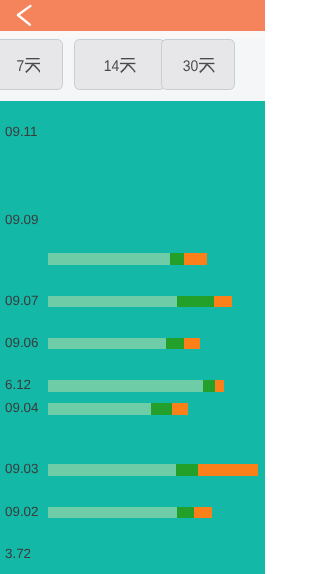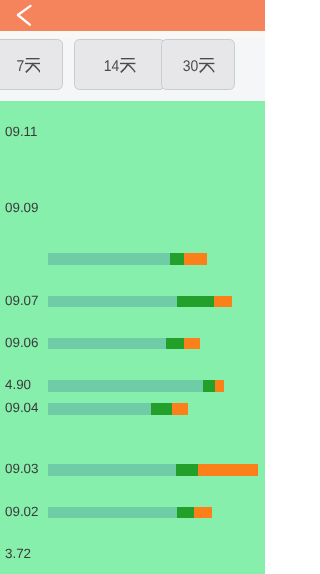--- a/index.html
+++ b/index.html
@@ -24,21 +24,21 @@
   .tablabel{position:absolute;left:0;top:1.4px;width:100%;height:100%;
             display:flex;align-items:center;justify-content:center;
             color:#4C4C4C;line-height:1;}
   .tablabel .num{display:block;font-size:15.5px;transform:scaleX(0.90);
                  transform-origin:center;height:11px;line-height:11px;}
   .tablabel .cjk{display:block;width:15.6px;height:15.1px;margin-left:0.2px;
                  position:relative;top:-0.4px;}
   .tablabel .cjk svg{display:block;}
 
   
-  .chart{position:absolute;left:0;top:101px;width:265px;height:473px;background:#86efac;}
+  .chart{position:absolute;left:0;top:101px;width:265px;height:473px;background:#14b8a6;}
   .row{position:absolute;left:0;width:265px;height:22px;}
   .rowlabel{position:absolute;left:5px;top:0;height:22px;line-height:22px;
             font-size:13.4px;color:#3B3B3B;white-space:nowrap;}
   .seg{position:absolute;top:6.2px;height:11.6px;}
 </style>
 </head>
 <body>
 
 <div class="app">
 
@@ -96,42 +96,42 @@
             </svg>
           </span>
         </div>
       </div>
     </div>
 
   <div class="chart" id="chart">
       <div class="row" style="top: 19.7px;">
         <div class="rowlabel">09.11</div>
       </div>
-      <div class="row" style="top: 96px;">
+      <div class="row" style="top: 108px;">
         <div class="rowlabel">09.09</div>
       </div>
       <div class="row" style="top: 146.3px;">
         <div class="seg" style="left: 48px; width: 122px; background: rgb(110, 204, 166);"></div>
         <div class="seg" style="left: 170px; width: 14px; background: rgb(34, 160, 42);"></div>
         <div class="seg" style="left: 184px; width: 23px; background: rgb(252, 128, 25);"></div>
       </div>
       <div class="row" style="top: 188.5px;">
         <div class="rowlabel">09.07</div>
         <div class="seg" style="left: 48px; width: 129px; background: rgb(110, 204, 166);"></div>
         <div class="seg" style="left: 177px; width: 37px; background: rgb(34, 160, 42);"></div>
         <div class="seg" style="left: 214px; width: 18px; background: rgb(252, 128, 25);"></div>
       </div>
       <div class="row" style="top: 230.7px;">
         <div class="rowlabel">09.06</div>
         <div class="seg" style="left: 48px; width: 118px; background: rgb(110, 204, 166);"></div>
         <div class="seg" style="left: 166px; width: 18px; background: rgb(34, 160, 42);"></div>
         <div class="seg" style="left: 184px; width: 16px; background: rgb(252, 128, 25);"></div>
       </div>
       <div class="row" style="top: 272.9px;">
-        <div class="rowlabel">4.90</div>
+        <div class="rowlabel">6.12</div>
         <div class="seg" style="left: 48px; width: 155px; background: rgb(110, 204, 166);"></div>
         <div class="seg" style="left: 203px; width: 12px; background: rgb(34, 160, 42);"></div>
         <div class="seg" style="left: 215px; width: 9px; background: rgb(252, 128, 25);"></div>
       </div>
       <div class="row" style="top: 296px; text-align: center;">
         <div class="rowlabel">09.04</div>
         <div class="seg" style="left: 48px; width: 103px; background: rgb(110, 204, 166);"></div>
         <div class="seg" style="left: 151px; width: 21px; background: rgb(34, 160, 42);"></div>
         <div class="seg" style="left: 172px; width: 16px; background: rgb(252, 128, 25);"></div>
       </div>

